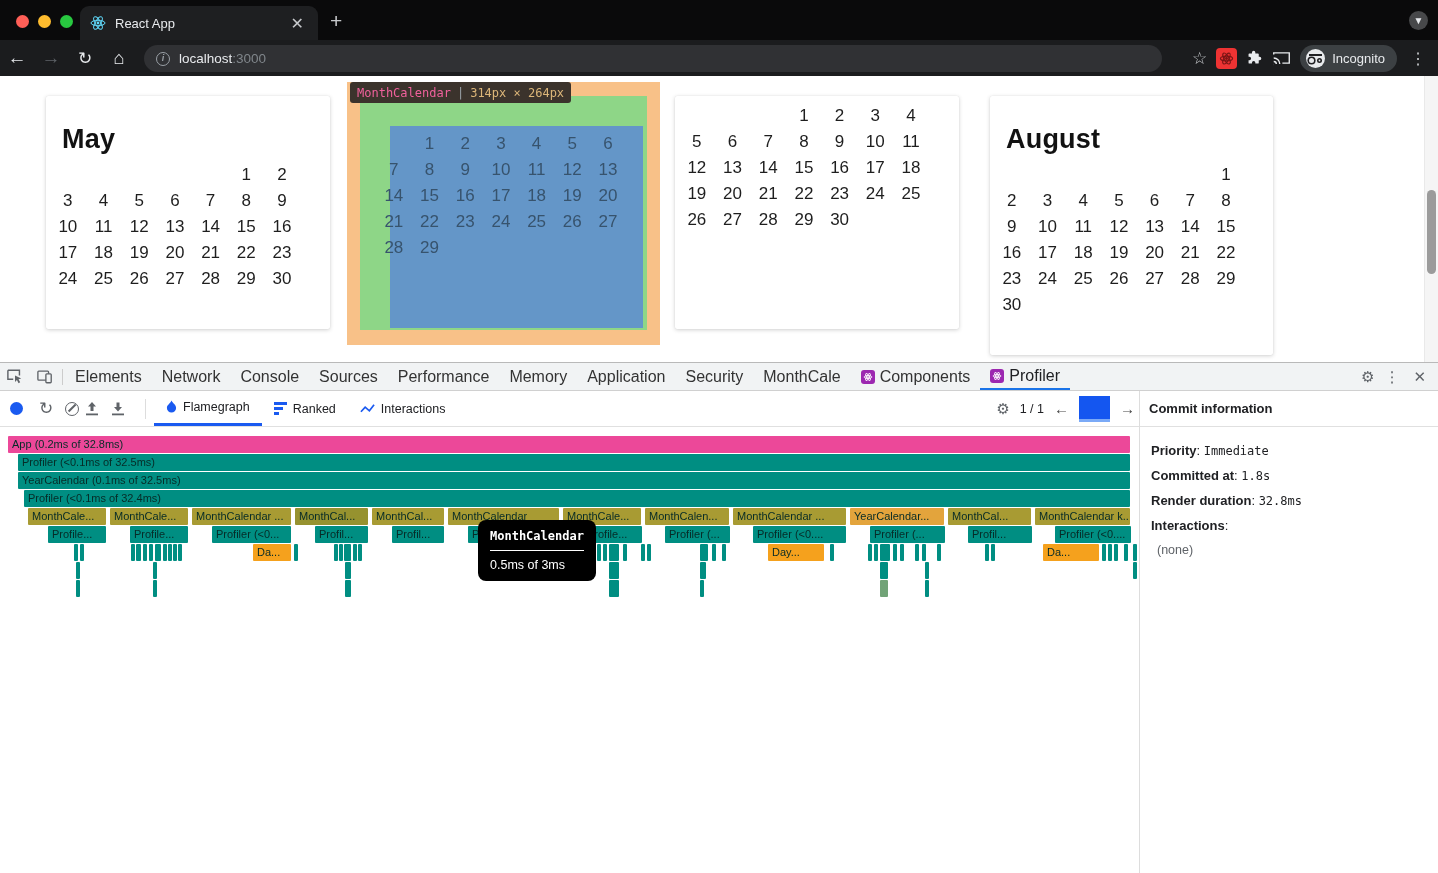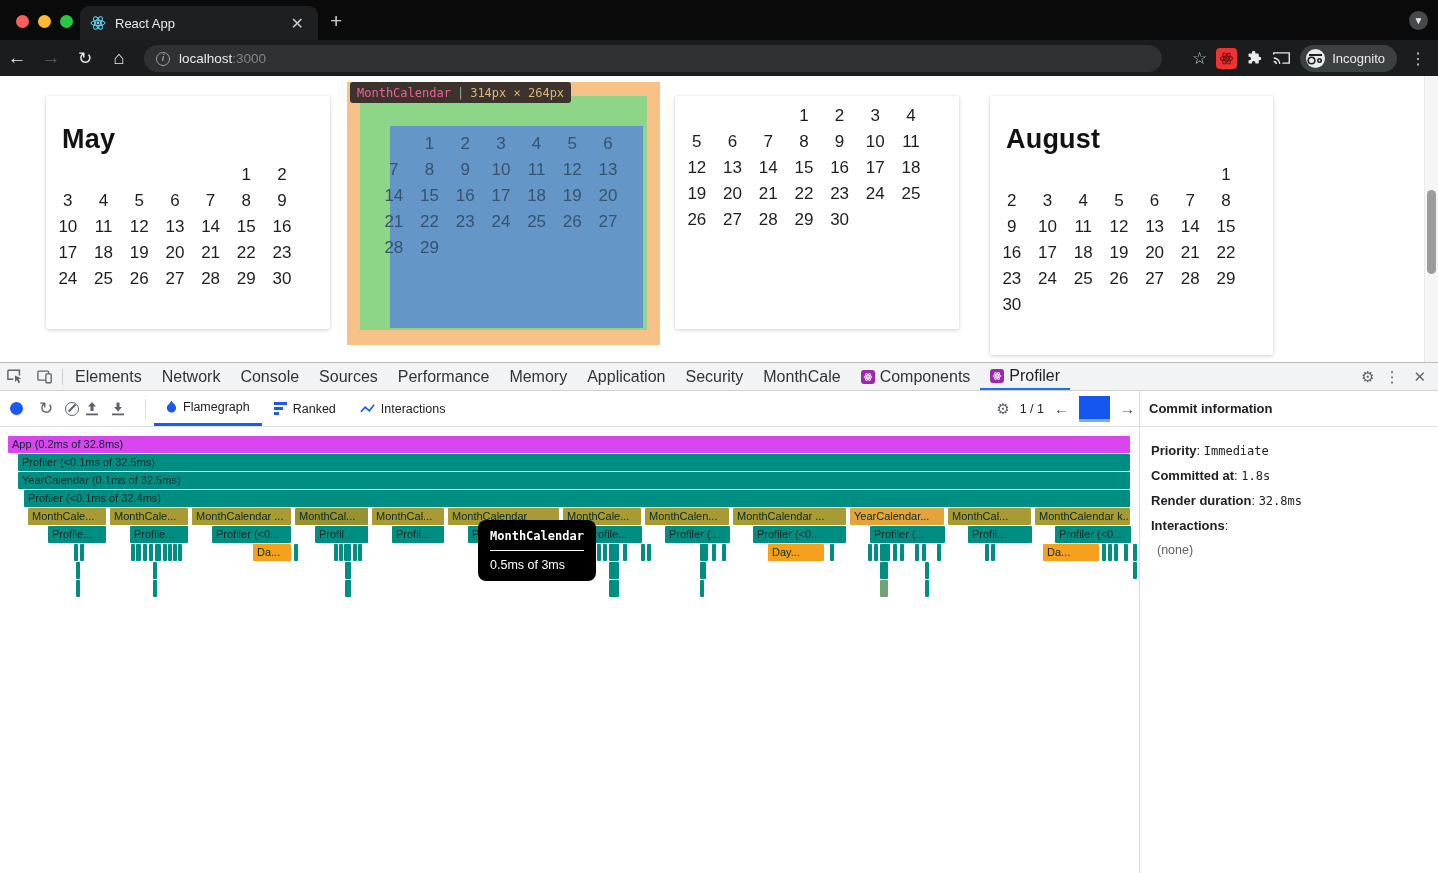--- a/index.html
+++ b/index.html
@@ -100,21 +100,21 @@
   .arrow-btn { font-size:15px; color:#444; }
   .commit-bar { width:31px; height:26px; background:#1456f0; border-bottom:3px solid #7baaf7; }
   .ci-title { position:absolute; left:1149px; top:0; height:35px; display:flex; align-items:center;
     font-size:13px; font-weight:700; color:#202124; }
   .dt-vdiv { position:absolute; left:1139px; top:28px; width:1px; height:483px; background:#ddd; }
 
   .dt-content { position:absolute; left:0; top:64px; width:1139px; height:447px; overflow:hidden; }
   .flame { position:relative; width:1139px; height:447px; }
   .fb { position:absolute; height:17px; font-size:11px; line-height:17px; color:#062b27;
     padding-left:4px; overflow:hidden; white-space:nowrap; border-radius:1px; }
-  .c-green { background:#d946ef; } .c-teal { background:#008e82; }
+  .c-green { background:#ec4899; } .c-teal { background:#008e82; }
   .c-olive { background:#a89b33; } .c-olive2 { background:#96922f; }
   .c-orange { background:#e3a43c; } .c-dayorange { background:#f5a11d; }
   .c-lightgreen { background:#71a377; }
   .flame-tip { position:absolute; left:478px; top:93px; background:#000; color:#fff; border-radius:8px;
     padding:9px 12px; z-index:5; white-space:nowrap; }
   .flame-tip .name { font-weight:700; font-size:12px; }
   .flame-tip hr { border:none; border-top:1px solid #fff; margin:7px 0; }
   .flame-tip .detail { font-size:12.5px; }
 
   .commit-panel { position:absolute; left:1140px; top:64px; width:298px; height:447px; background:#fff;

